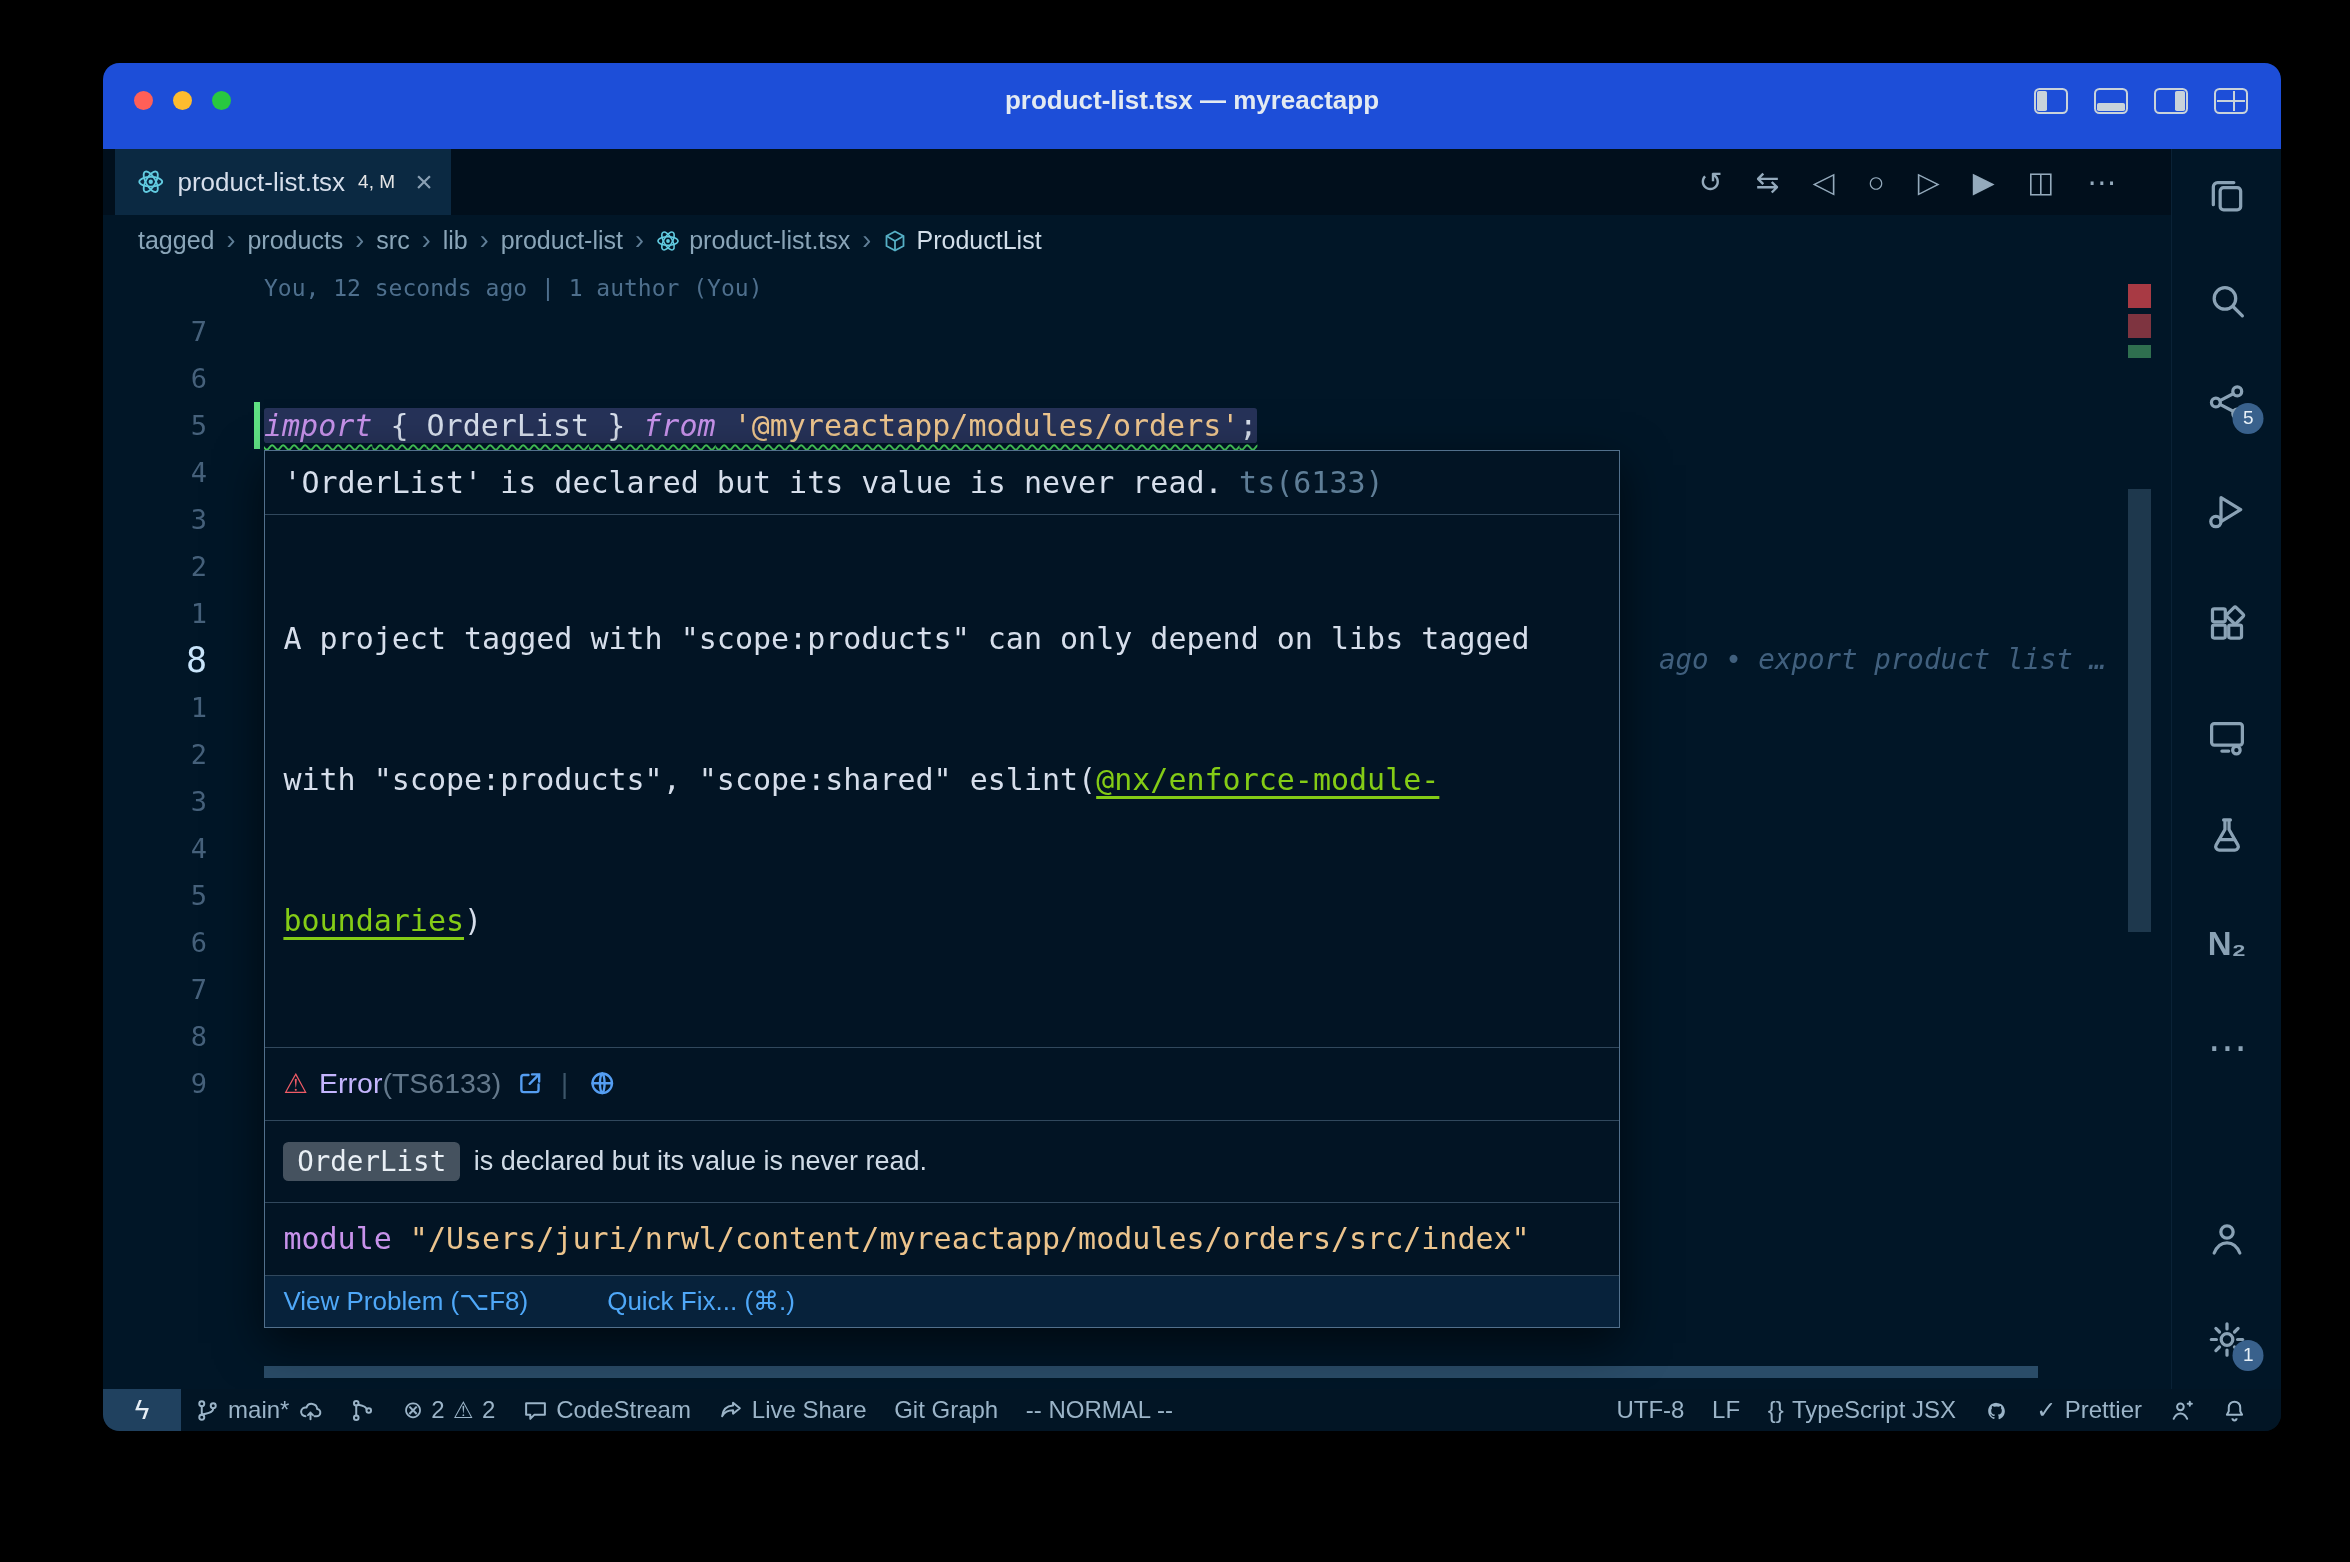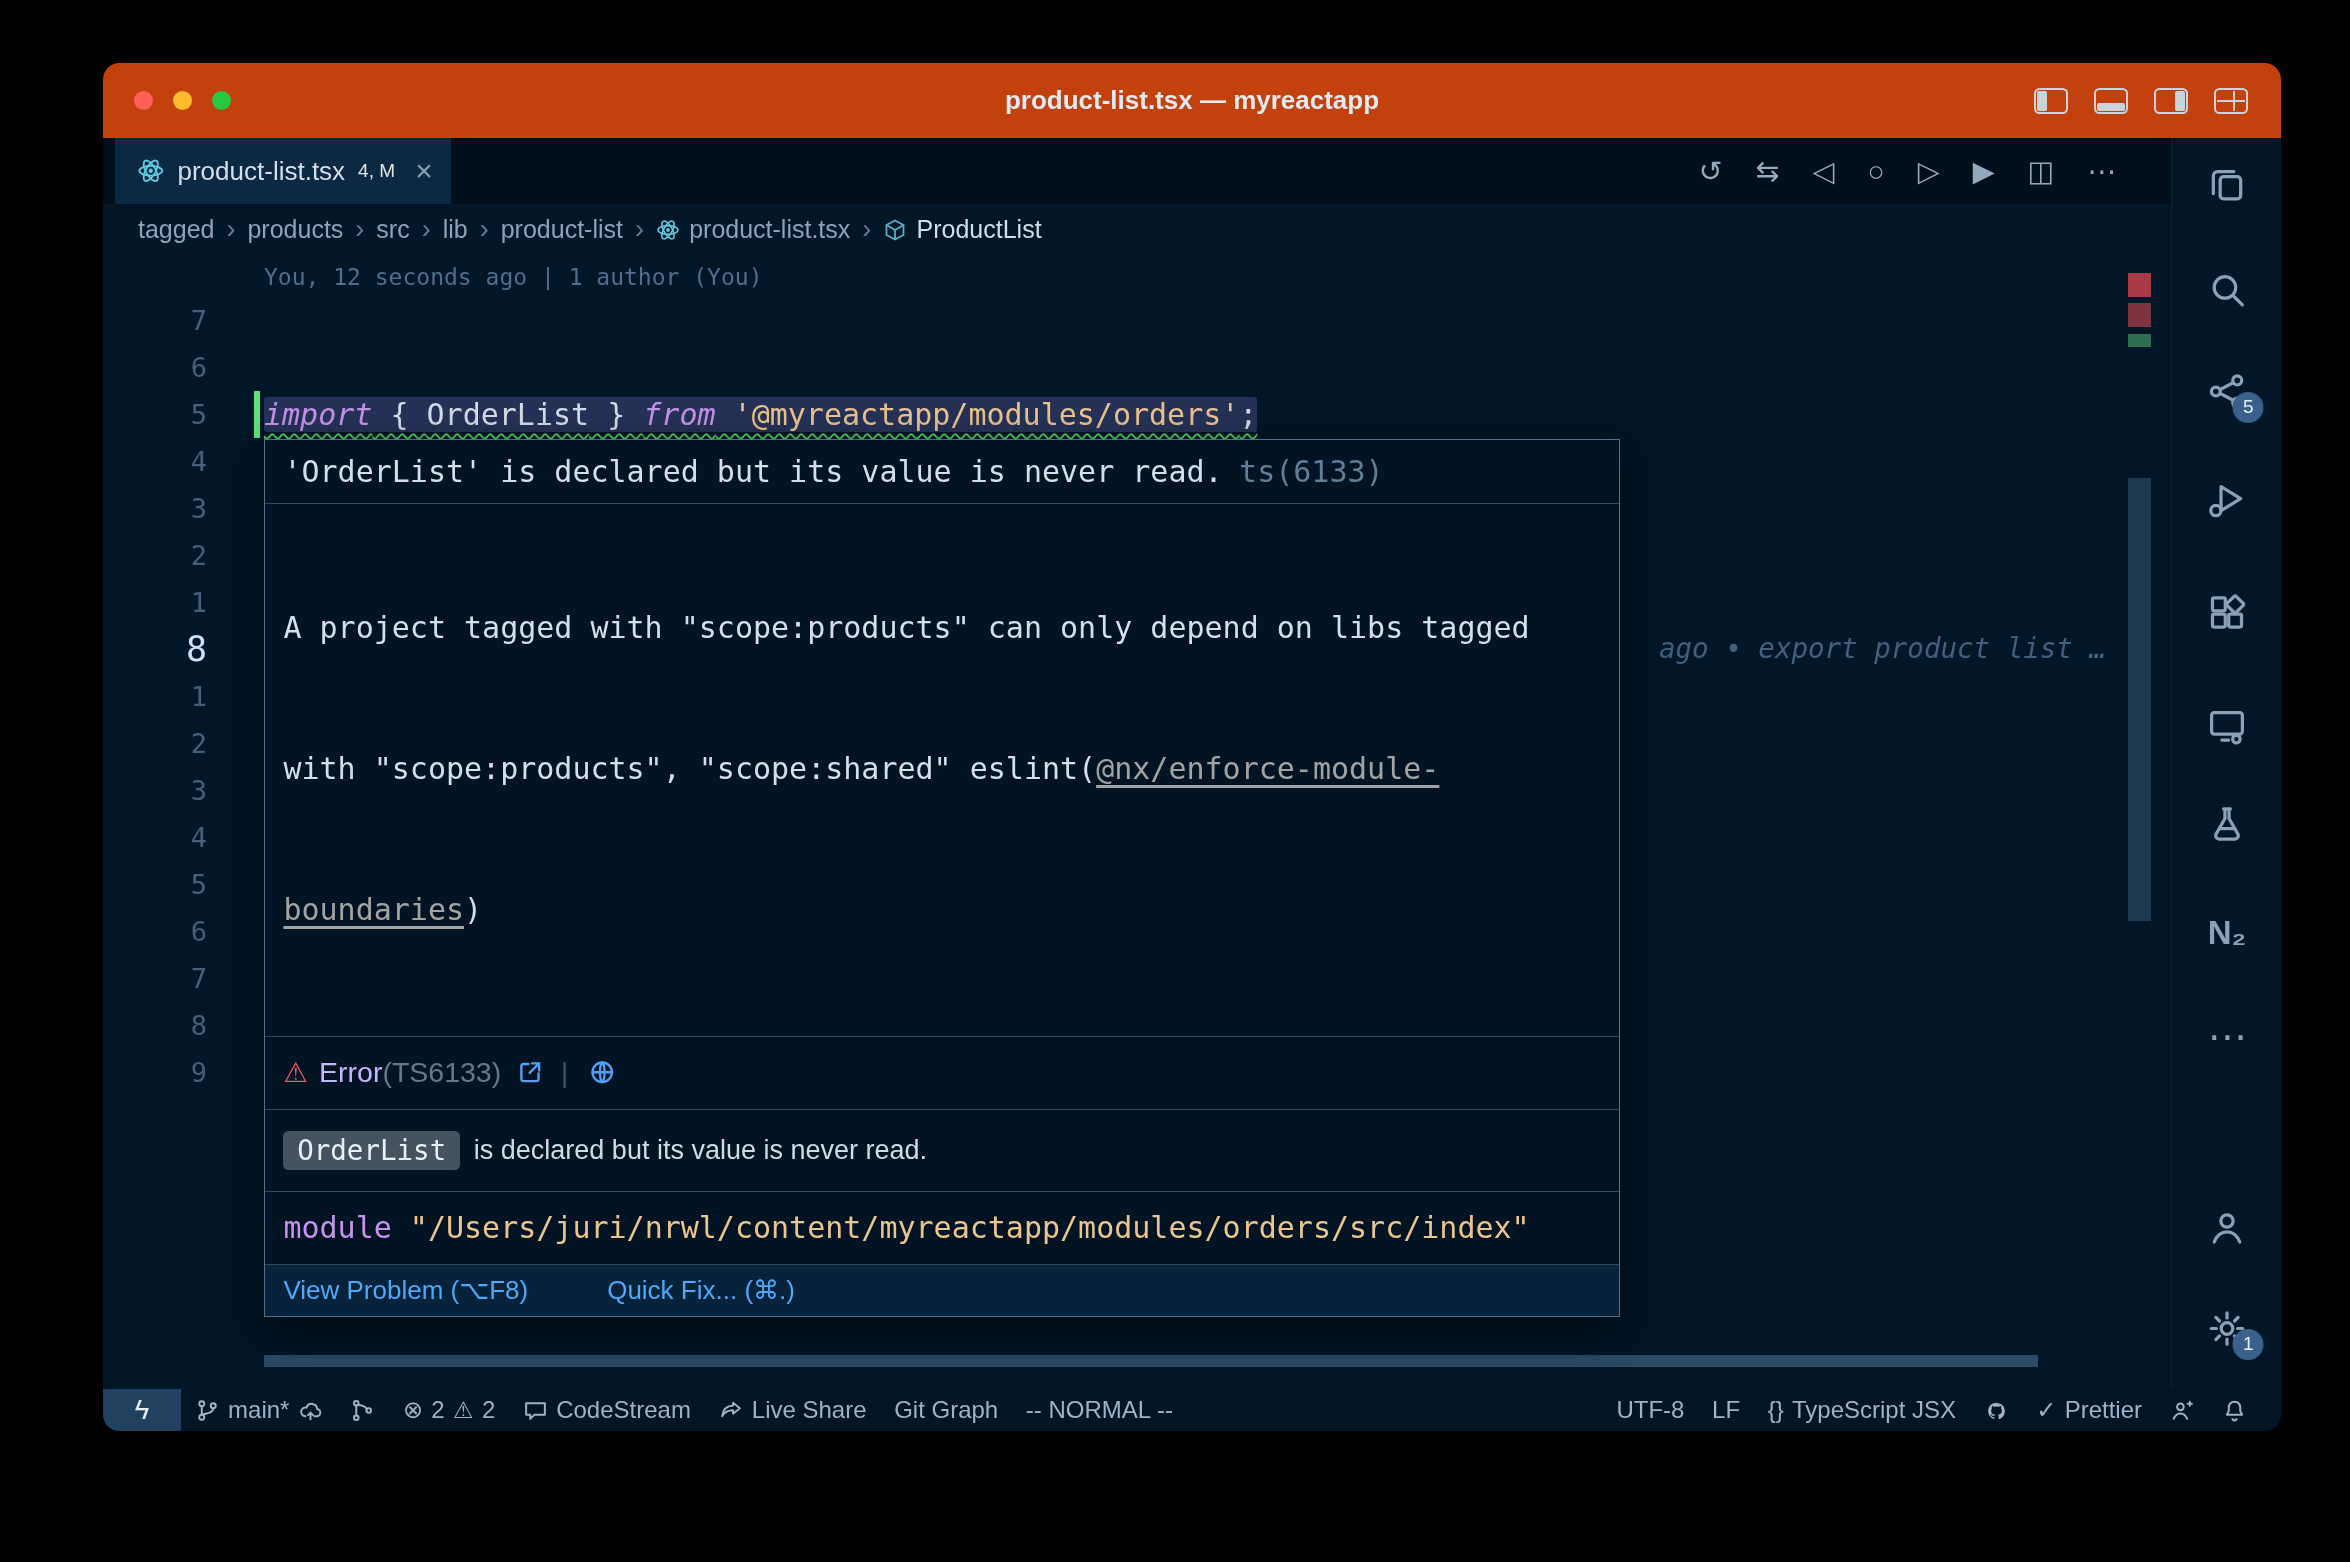--- a/index.html
+++ b/index.html
@@ -2,21 +2,21 @@
 <html style="font-size:14.7px"><head>
 <meta charset="utf-8">
 <style>
   html,body{margin:0;padding:0;background:#000;}
   .stage{position:relative;width:2351px;height:1563px;background:#000;overflow:hidden;
          font-family:"Liberation Sans","DejaVu Sans",sans-serif;}
   .window{position:absolute;left:103px;top:63px;width:2178px;height:1368px;background:#011627;
           border-radius:16.5px;overflow:hidden;display:flex;flex-direction:column;
           box-shadow:0 27.5px 83px rgba(0,0,0,.75);}
   
-  .titlebar{height:75px;position:relative;background:#c2410c;flex:none;}
+  .titlebar{height:86px;position:relative;background:#1d4ed8;flex:none;}
   .traffic{position:absolute;left:31px;top:27.5px;display:flex;gap:20px;}
   .tl{width:19px;height:19px;border-radius:50%;}
   .tl.red{background:#ff5f57;}.tl.yellow{background:#febc2e;}.tl.green{background:#28c840;}
   .title{position:absolute;left:0;right:0;top:0;height:75px;line-height:75px;text-align:center;
          color:#e3eaf1;font-size:26px;font-weight:bold;}
   .layout-icons{position:absolute;right:33px;top:25px;display:flex;gap:26px;}
   .wicon{width:34px;height:26px;border:2.3px solid #c9d3da;border-radius:5.5px;position:relative;box-sizing:border-box;}
   .wicon .fill{position:absolute;background:#c9d3da;}
   .w-left .fill{left:0.9px;top:0.9px;bottom:0.9px;width:10px;border-radius:1.8px;}
   .w-bottom .fill{left:0.9px;right:0.9px;bottom:0.9px;height:8.3px;border-radius:1.8px;}
@@ -66,21 +66,21 @@
   .mark.m2{top:48px;height:24px;background:#7e3440;}
   .mark.m3{top:79px;height:13px;background:#2f6f4f;}
   
   .hover{position:absolute;left:161px;top:184px;width:1356px;background:#021424;border:1.8px solid #52708c;
          z-index:5;box-shadow:0 14.7px 44px rgba(0,0,0,.6);box-sizing:border-box;}
   .hv-row1{height:63px;display:flex;align-items:center;padding:0 18.4px;border-bottom:1.4px solid #31485d;
            font-size:30px;color:#d6deeb;white-space:pre;}
   .hv-code{color:#5f7e97;margin-left:16.5px;}
   .hv-row2{padding:6.4px 18.4px 8.3px;border-bottom:1.4px solid #31485d;font-size:30px;line-height:47px;
            color:#d6deeb;white-space:pre;}
-  .hv-link{color:#a3a3a3;text-decoration:underline;text-underline-offset:6.4px;cursor:pointer;}
+  .hv-link{color:#84cc16;text-decoration:underline;text-underline-offset:6.4px;cursor:pointer;}
   .hv-row3{height:72px;display:flex;align-items:center;padding:0 18.4px;border-bottom:1.4px solid #31485d;
            font-size:28.5px;font-family:"Liberation Sans","DejaVu Sans",sans-serif;}
   .hv-warn{color:#ef5b66;font-size:27.5px;margin-right:11px;}
   .sev{color:#c4b5fd;}
   .sev-code{color:#64798c;}
   .hv-icon{width:28.5px;height:28.5px;color:#559ef2;margin-left:14.7px;}
   .hv-divider{color:#3c5569;margin:0 5.5px 0 16.5px;font-size:27.5px;}
   .hv-row4{height:81px;display:flex;align-items:center;padding:0 18.4px;border-bottom:1.4px solid #31485d;}
   .chip{font-family:"DejaVu Sans Mono",monospace;font-size:27.5px;background:#45525f;color:#e9eff5;
         padding:3.7px 13.8px;border-radius:5.5px;}

